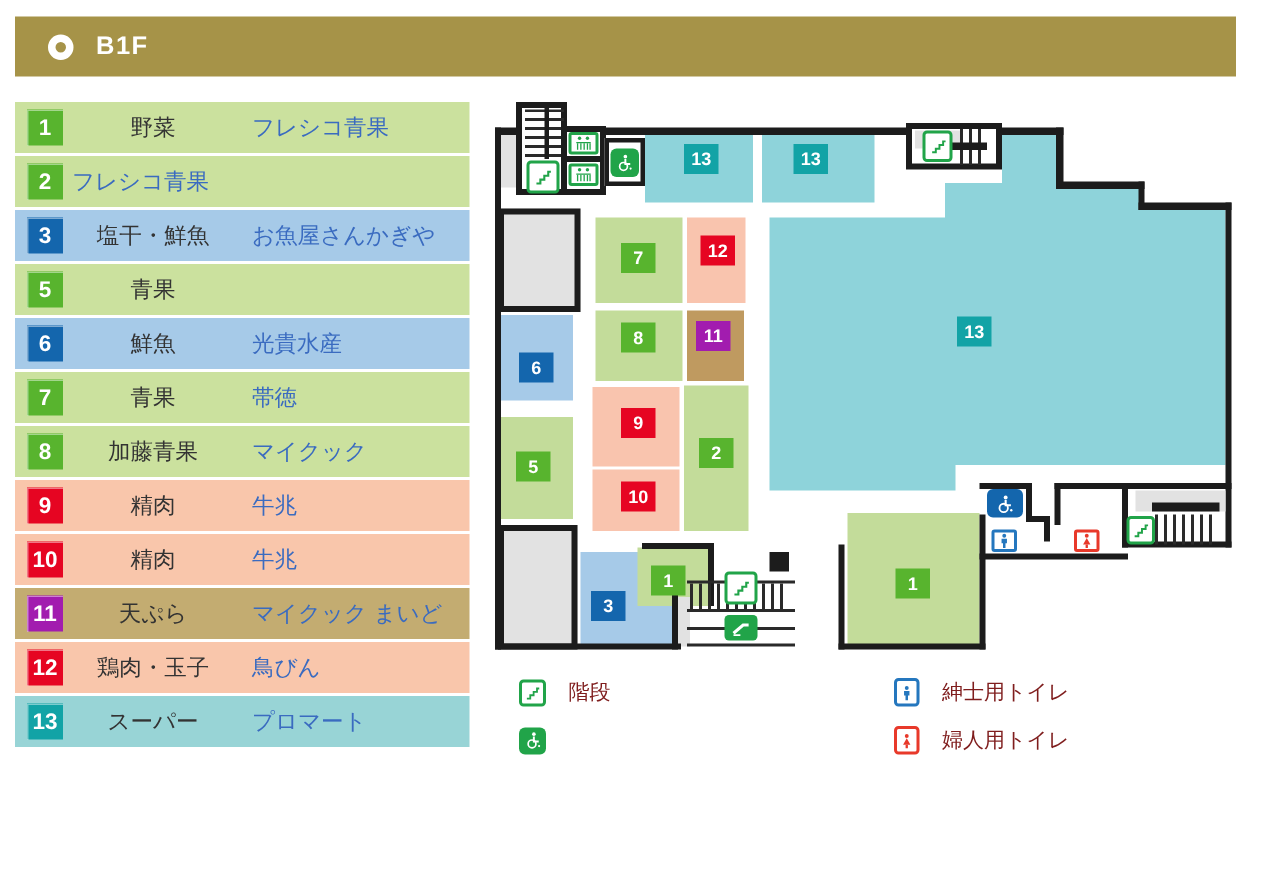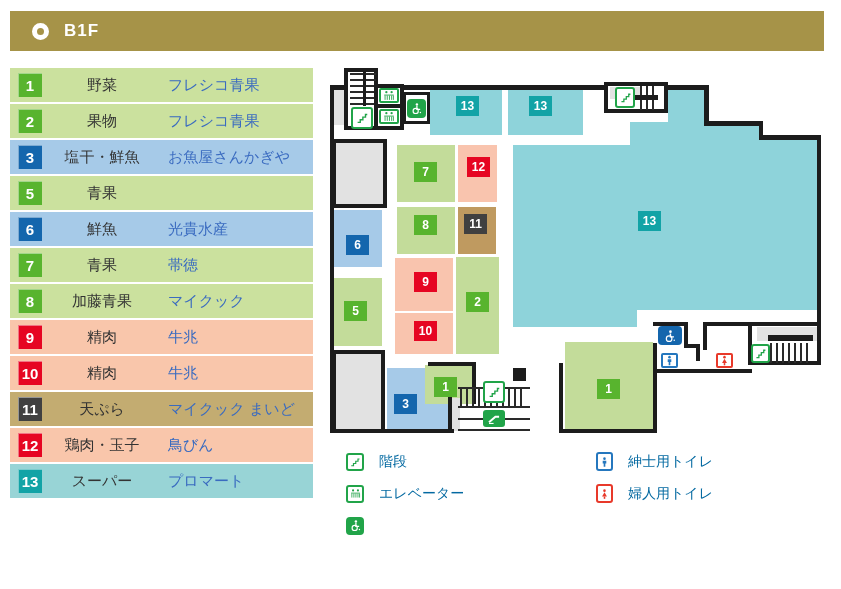--- a/index.html
+++ b/index.html
@@ -17,21 +17,21 @@
 
   
   .directory { position:absolute; left:10px; top:68px; width:303px; }
   .drow { height:34px; margin-bottom:2px; display:flex; align-items:center; }
   .t-green { background:#cbe19e; } .t-blue { background:#a6cae8; }
   .t-red { background:#f9c6ab; } .t-khaki { background:#c3ac71; } .t-teal { background:#98d4d6; }
   .dbadge { width:24px; height:24px; margin-left:8px; color:#fff; font-weight:bold; font-size:15px;
     display:flex; align-items:center; justify-content:center;
     box-shadow:inset 1px 1px 0 rgba(255,255,255,.45); flex:0 0 auto; }
   .bg-green { background:#58b42e; } .bg-blue { background:#1466ad; }
-  .bg-red { background:#e60522; } .bg-brown { background:#404040; } .bg-teal { background:#12a3a6; }
+  .bg-red { background:#e60522; } .bg-brown { background:#a21caf; } .bg-teal { background:#12a3a6; }
   .dcat { flex:0 0 120px; text-align:center; font-size:15px; color:#333; white-space:nowrap; }
   .dstore { flex:1; font-size:15px; color:#3a6bc0; white-space:nowrap; padding-left:6px; }
 
   
   .map { position:absolute; left:330px; top:63px; width:497px; height:377px; }
   .zone { position:absolute; }
   .zc-green { background:#c3dc9a; } .zc-pink { background:#f9c4ae; }
   .zc-brown { background:#bf9a60; } .zc-blue { background:#a6cae8; } .zc-teal { background:#8ed3da; }
   .gray { position:absolute; background:#e2e2e2; }
   .wall { position:absolute; background:#1c1c1c; }
@@ -49,41 +49,40 @@
   .ic-elevator { background:#fff; border:2px solid #21a449; }
   .ic-wc-green { background:#21a449; }
   .ic-wc-blue { background:#1466ad; }
   .ic-men { background:#fff; border:2px solid #2577be; }
   .ic-women { background:#fff; border:2px solid #e8392a; }
 
   
   .legend-col { position:absolute; }
   .lrow { display:flex; align-items:center; height:19px; margin-bottom:13px; }
   .lrow .itile { flex:0 0 auto; }
-  .llabel { font-size:14px; color:#0369a1; margin-left:15px; white-space:nowrap; }
+  .llabel { font-size:14px; color:#7f1d1d; margin-left:15px; white-space:nowrap; }
 </style>
 </head>
 <body>
 
 <div class="page">
 
   <div class="floor-header">
     <span class="floor-ring"></span>
     <span class="floor-title">B1F</span>
   </div>
 
   <div class="directory">
     <div class="drow t-green">
         <span class="dbadge bg-green">1</span>
         <span class="dcat">野菜</span>
         <span class="dstore">フレシコ青果</span>
       </div>
     <div class="drow t-green">
         <span class="dbadge bg-green">2</span>
-        <span class="dcat">果物</span>
         <span class="dstore">フレシコ青果</span>
       </div>
     <div class="drow t-blue">
         <span class="dbadge bg-blue">3</span>
         <span class="dcat">塩干・鮮魚</span>
         <span class="dstore">お魚屋さんかぎや</span>
       </div>
     <div class="drow t-green">
         <span class="dbadge bg-green">5</span>
         <span class="dcat">青果</span>
@@ -296,31 +295,20 @@
   <div class="legend-col" style="left:346px;top:452px;">
     <div class="lrow">
       <span class="itile ic-stairs" style="width:18px;height:18px;">
         <svg width="12" height="12" viewBox="0 0 16 16">
             <path d="M3 13 h3 v-3 h3 v-3 h3 v-3 h2" fill="none" stroke="#21a449" stroke-width="1.6"></path>
           </svg>
       </span>
       <span class="llabel">階段</span>
     </div>
     <div class="lrow">
-      <span class="itile ic-elevator" style="width:18px;height:18px;">
-        <svg width="13" height="11" viewBox="0 0 16 12">
-            <circle cx="5" cy="2.2" r="1.3" fill="#21a449"></circle>
-            <circle cx="11" cy="2.2" r="1.3" fill="#21a449"></circle>
-            <path d="M2.5 5.5 h11" stroke="#21a449" stroke-width="1"></path>
-            <path d="M3.5 6 v5 M6 6 v5 M8.5 6 v5 M11 6 v5 M13 6 v5" stroke="#21a449" stroke-width="1"></path>
-          </svg>
-      </span>
-      <span class="llabel">エレベーター</span>
-    </div>
-    <div class="lrow">
       <span class="itile ic-wc-green" style="width:18px;height:18px;border-radius:4px;">
         <svg width="13" height="13" viewBox="0 0 16 16">
             <circle cx="8.5" cy="3" r="1.5" fill="#fff"></circle>
             <path d="M8.5 5 v4 h4" fill="none" stroke="#fff" stroke-width="1.6"></path>
             <circle cx="7" cy="11" r="3.2" fill="none" stroke="#fff" stroke-width="1.4"></circle>
             <circle cx="12.8" cy="12.8" r="0.9" fill="#fff"></circle>
           </svg>
       </span>
     </div>
   </div>

